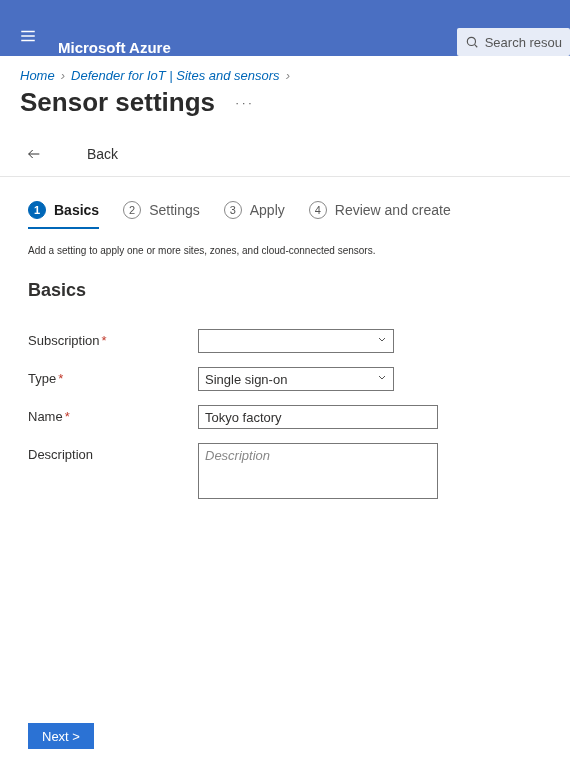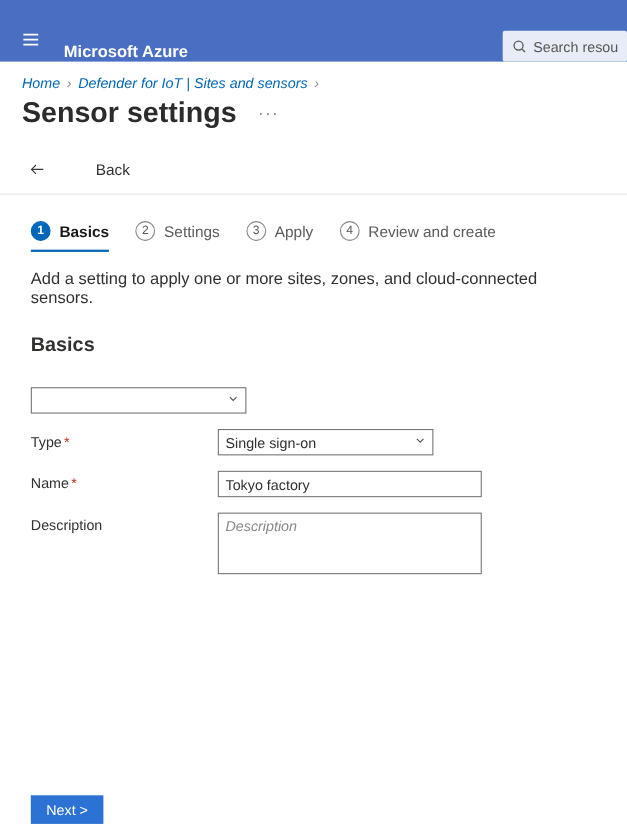--- a/index.html
+++ b/index.html
@@ -144,21 +144,21 @@
     position: absolute;
     left: 0;
     right: 0;
     bottom: 0;
     height: 2px;
     background: #0067b8;
   }
 
   .hint {
     margin-top: 16px;
-    font-size: 15px;
+    font-size: 10px;
     color: #323130;
   }
 
   .section-title {
     margin-top: 24px;
     font-size: 18px;
     font-weight: 600;
   }
 
   .form {
@@ -296,20 +296,23 @@
     </div>
   </div>
 
   <div class="hint">Add a setting to apply one or more sites, zones, and cloud-connected sensors.</div>
 
   <div class="section-title">Basics</div>
 
   <div class="form">
 
     <div class="form-row">
+      <div class="form-label">
+        <span>Subscription</span><span class="req">*</span>
+      </div>
       <div class="select-wrap">
         <input class="control" type="text" readonly="" value="" style="">
         <span class="chev">
           <svg width="12" height="12" viewBox="0 0 24 24" fill="none" stroke="#555" stroke-width="2">
               <polyline points="6 9 12 15 18 9"></polyline>
             </svg>
         </span>
       </div>
     </div>
 

